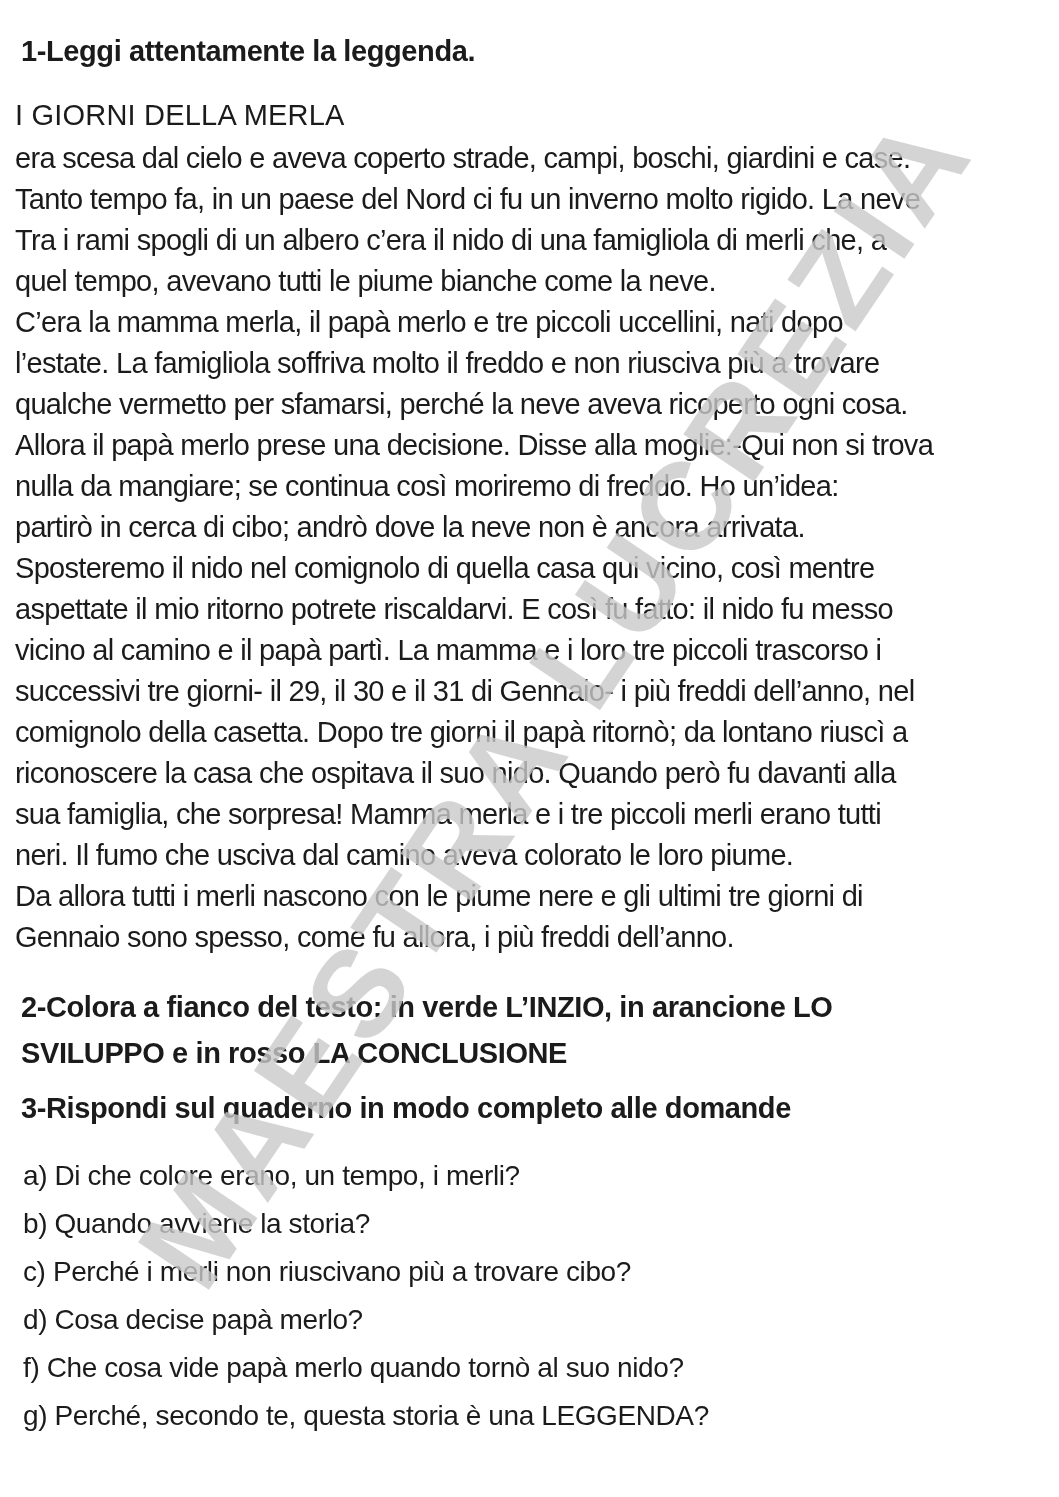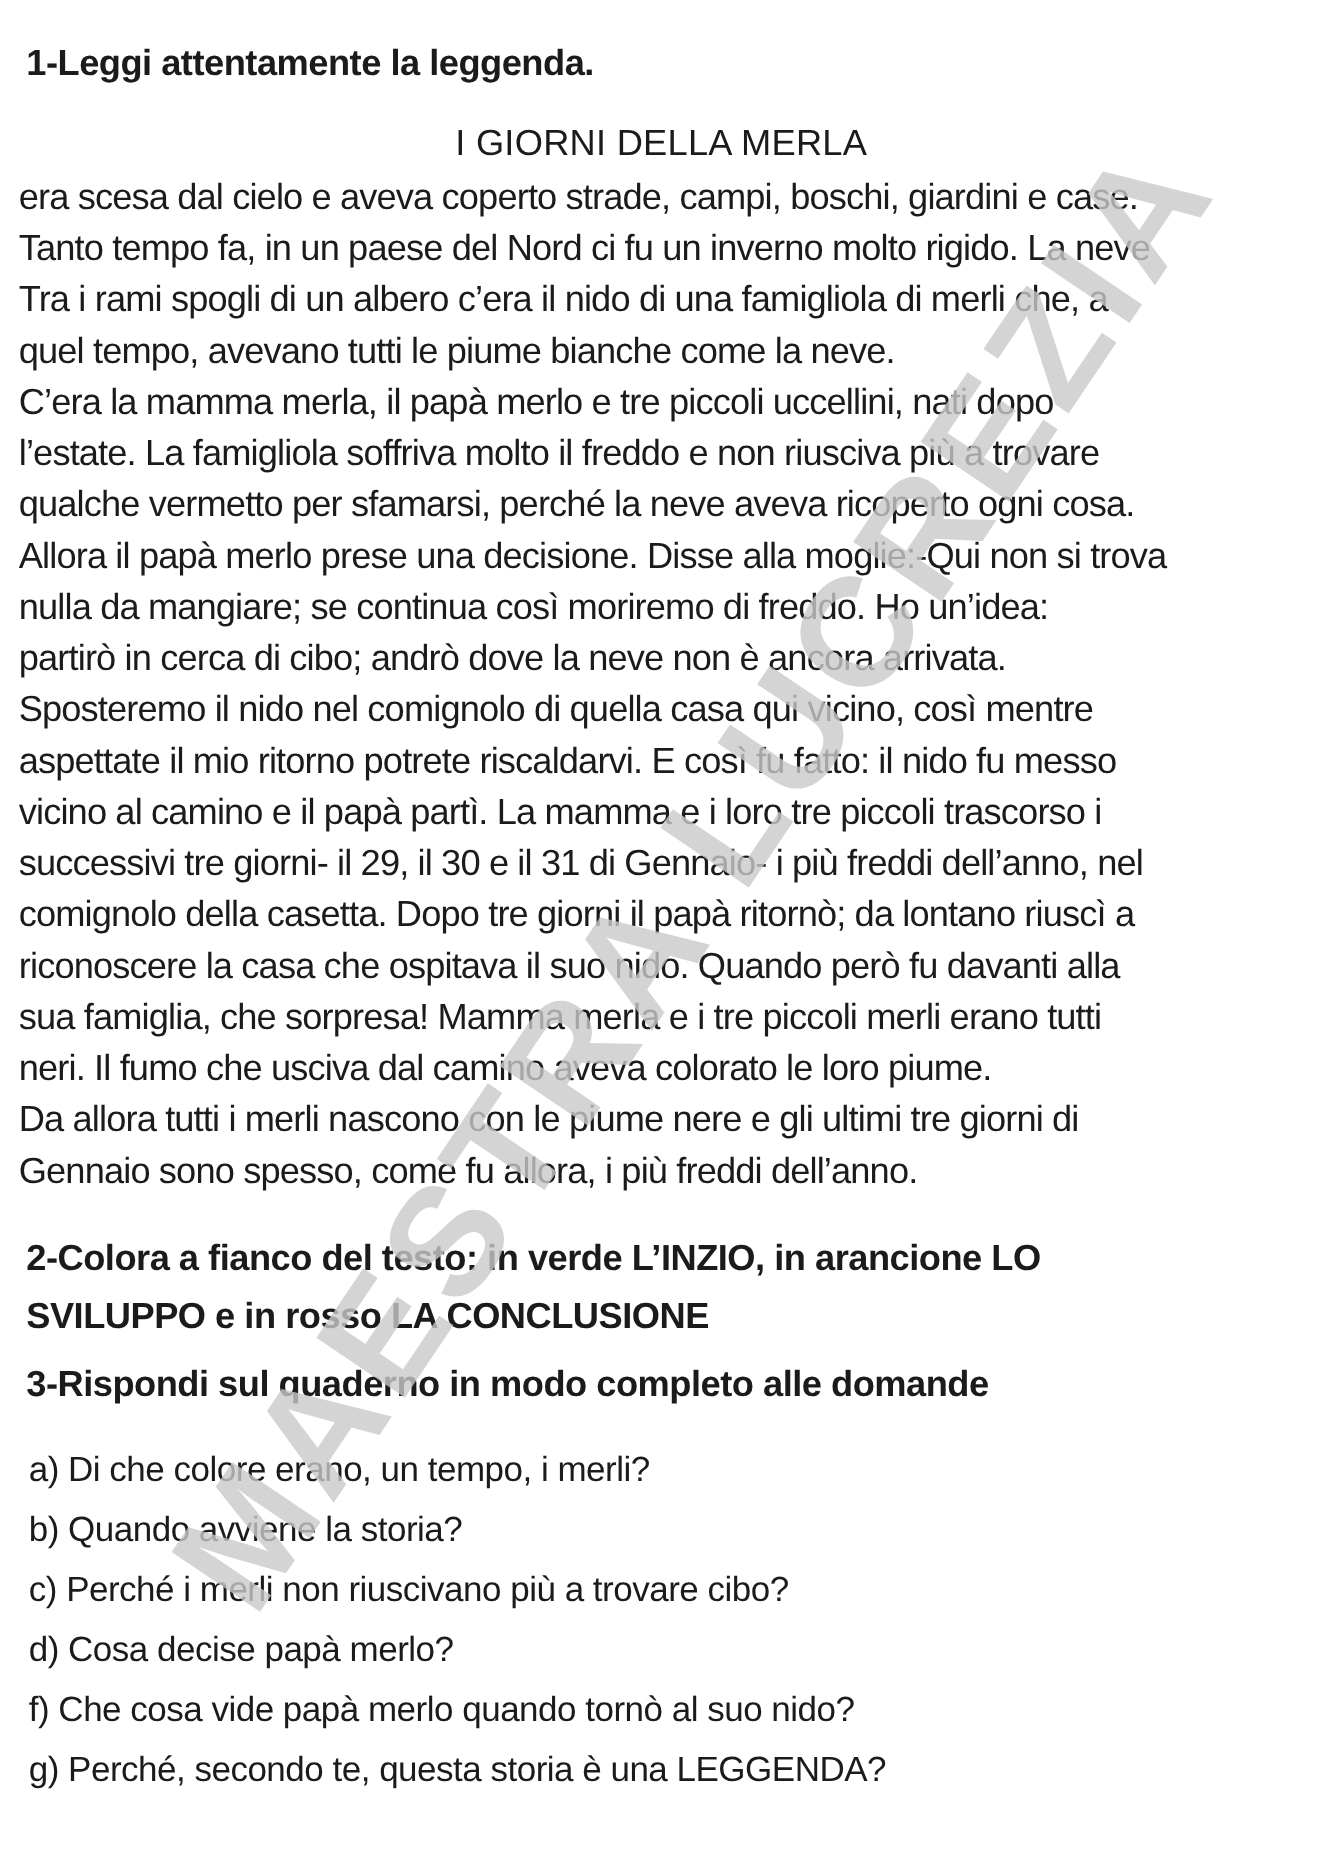--- a/index.html
+++ b/index.html
@@ -19,21 +19,20 @@
   }
   .ex-heading {
     font-weight: 700;
     font-size: 29px;
     line-height: 40px;
     letter-spacing: -0.4px;
     margin-left: 6px;
     white-space: nowrap;
   }
   .story-title {
-    text-align: center;
     font-size: 29px;
     line-height: 40px;
     margin-top: 24px;
     letter-spacing: 0.2px;
   }
   .story {
     margin-top: 3px;
     font-size: 29px;
   }
   .story .story-line {

